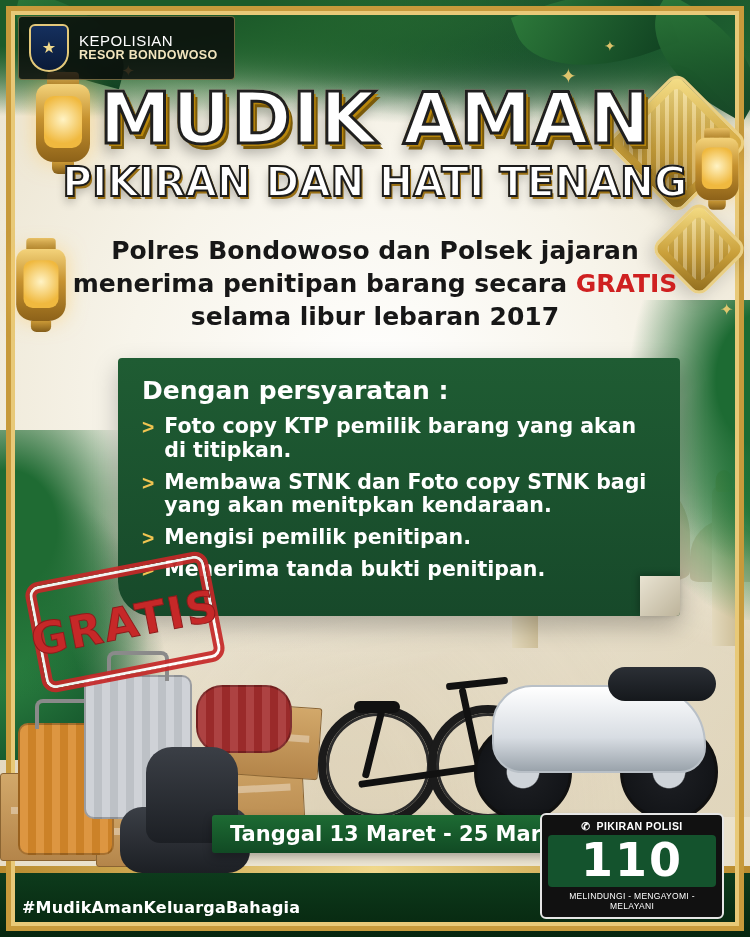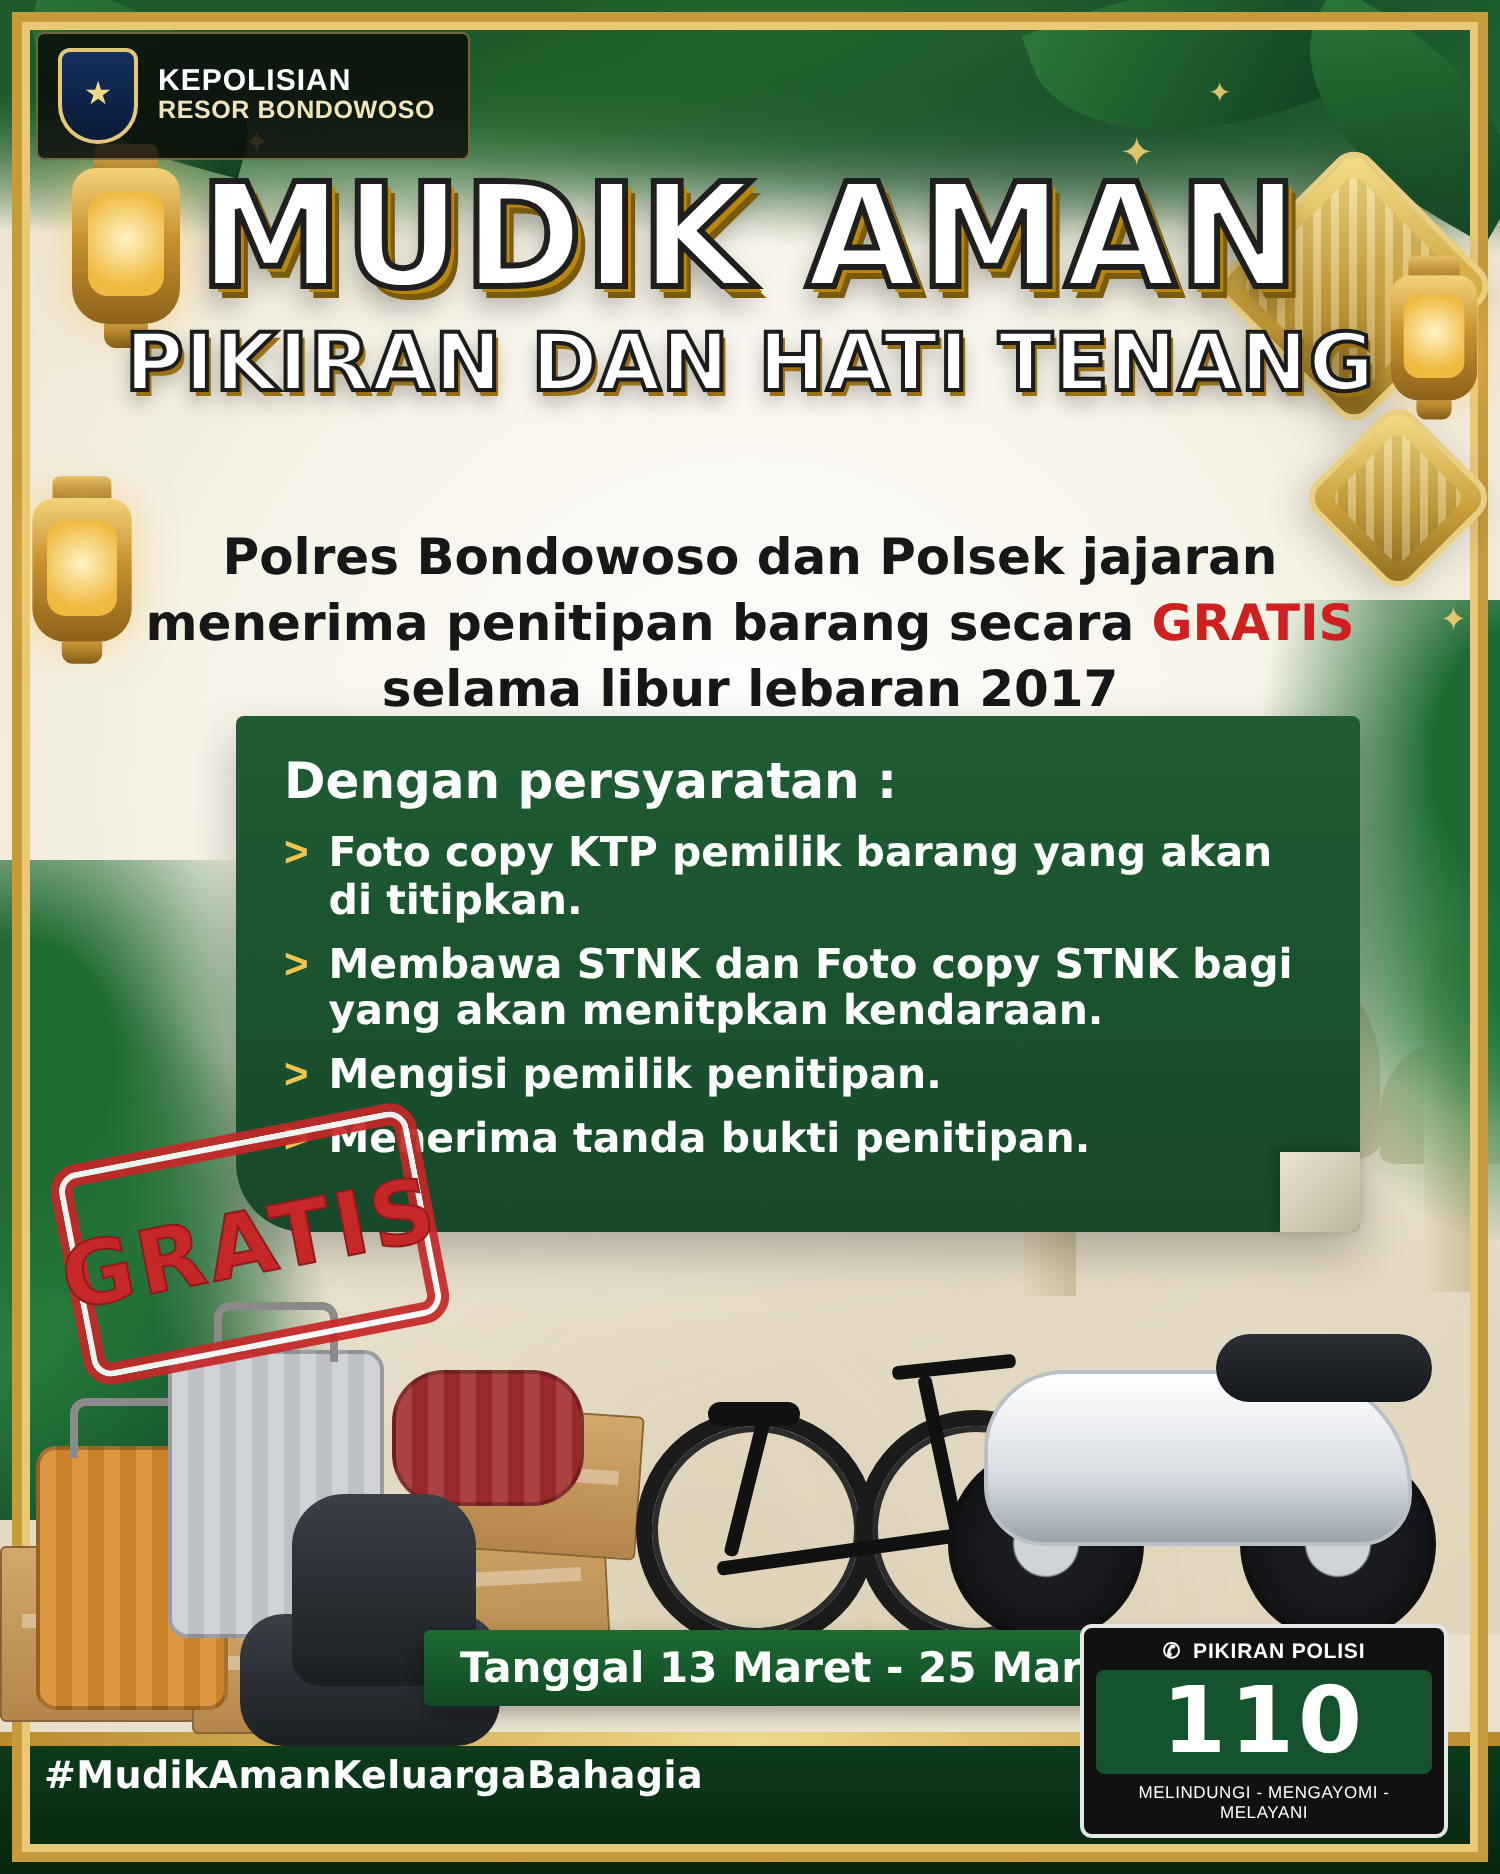--- a/index.html
+++ b/index.html
@@ -87,21 +87,21 @@
   .badge-emblem{
     width:36px;height:44px;position:relative;
     background:linear-gradient(180deg,#15305e,#0a1a38);
     border:2px solid #e3c87a;border-radius:6px 6px 50% 50%/6px 6px 40% 40%;
     display:flex;align-items:center;justify-content:center;
   }
   .badge-emblem span{
     color:#f1d98c;font-size:16px;line-height:1;
   }
   .badge-text{color:#fff;line-height:1.08;}
-  .badge-text .l1{font-size:15px;font-weight:bold;letter-spacing:.5px;}
+  .badge-text .l1{font-size:15px;font-weight:normal;letter-spacing:.5px;}
   .badge-text .l2{font-size:12.5px;font-weight:bold;letter-spacing:.3px;color:#f1e4bd;}
   
   .lantern{position:absolute;width:54px;z-index:8;}
   .lantern .body{
     width:54px;height:78px;border-radius:12px 12px 18px 18px;
     background:linear-gradient(180deg,#f3d27a,#c6922f 45%,#8d6219);
     box-shadow:0 0 22px rgba(255,200,90,.55);
     position:relative;
   }
   .lantern .body:before{
@@ -156,21 +156,21 @@
     font-size:40px;font-weight:bold;letter-spacing:.5px;
     font-family:"DejaVu Sans", sans-serif;
     color:#fff;
     -webkit-text-stroke:2px #1c1c1c;
     text-shadow:2px 3px 0 #9a7015, 0 6px 10px rgba(0,0,0,.3);
     background:linear-gradient(180deg,#fff8e6,#efd48f 55%,#d9a93f);
     -webkit-background-clip:text;background-clip:text;
   }
   
   .intro{
-    position:absolute;top:262px;left:60px;right:60px;text-align:center;z-index:12;
+    position:absolute;top:234px;left:60px;right:60px;text-align:center;z-index:12;
     font-family:"DejaVu Sans", sans-serif;
     font-size:25px;line-height:1.32;color:#171717;font-weight:600;
   }
   .intro .free{color:#cf2020;font-weight:bold;}
   
   .panel{
     position:absolute;left:118px;top:358px;width:516px;
     background:linear-gradient(180deg,#1f5c33,#17492a);
     border-radius:4px 4px 4px 34px;
     box-shadow:0 10px 24px rgba(0,0,0,.25);
@@ -269,22 +269,22 @@
     color:#fff;font-size:10.5px;font-weight:bold;letter-spacing:.4px;margin-bottom:3px;
   }
   .call110 .num{
     background:#14532d;color:#fff;font-size:46px;font-weight:bold;line-height:1;
     border-radius:4px;padding:2px 0 4px;letter-spacing:2px;
     font-family:"DejaVu Sans", sans-serif;
   }
   .call110 .bottom{color:#fff;font-size:8.5px;letter-spacing:.3px;margin-top:4px;}
   
   .hashtag{
-    position:absolute;left:22px;bottom:38px;z-index:18;
-    color:#ffffff;font-size:19px;font-weight:bold;letter-spacing:.2px;
+    position:absolute;left:22px;bottom:20px;z-index:18;
+    color:#ffffff;font-size:16px;font-weight:bold;letter-spacing:.2px;
     font-family:"DejaVu Sans", sans-serif;
   }
 </style>
 </head>
 <body>
 
 <div class="poster">
 
   <div class="bg-mosque"></div>
   <div class="dome" style="left:560px;top:470px;width:130px;height:110px;"></div>

